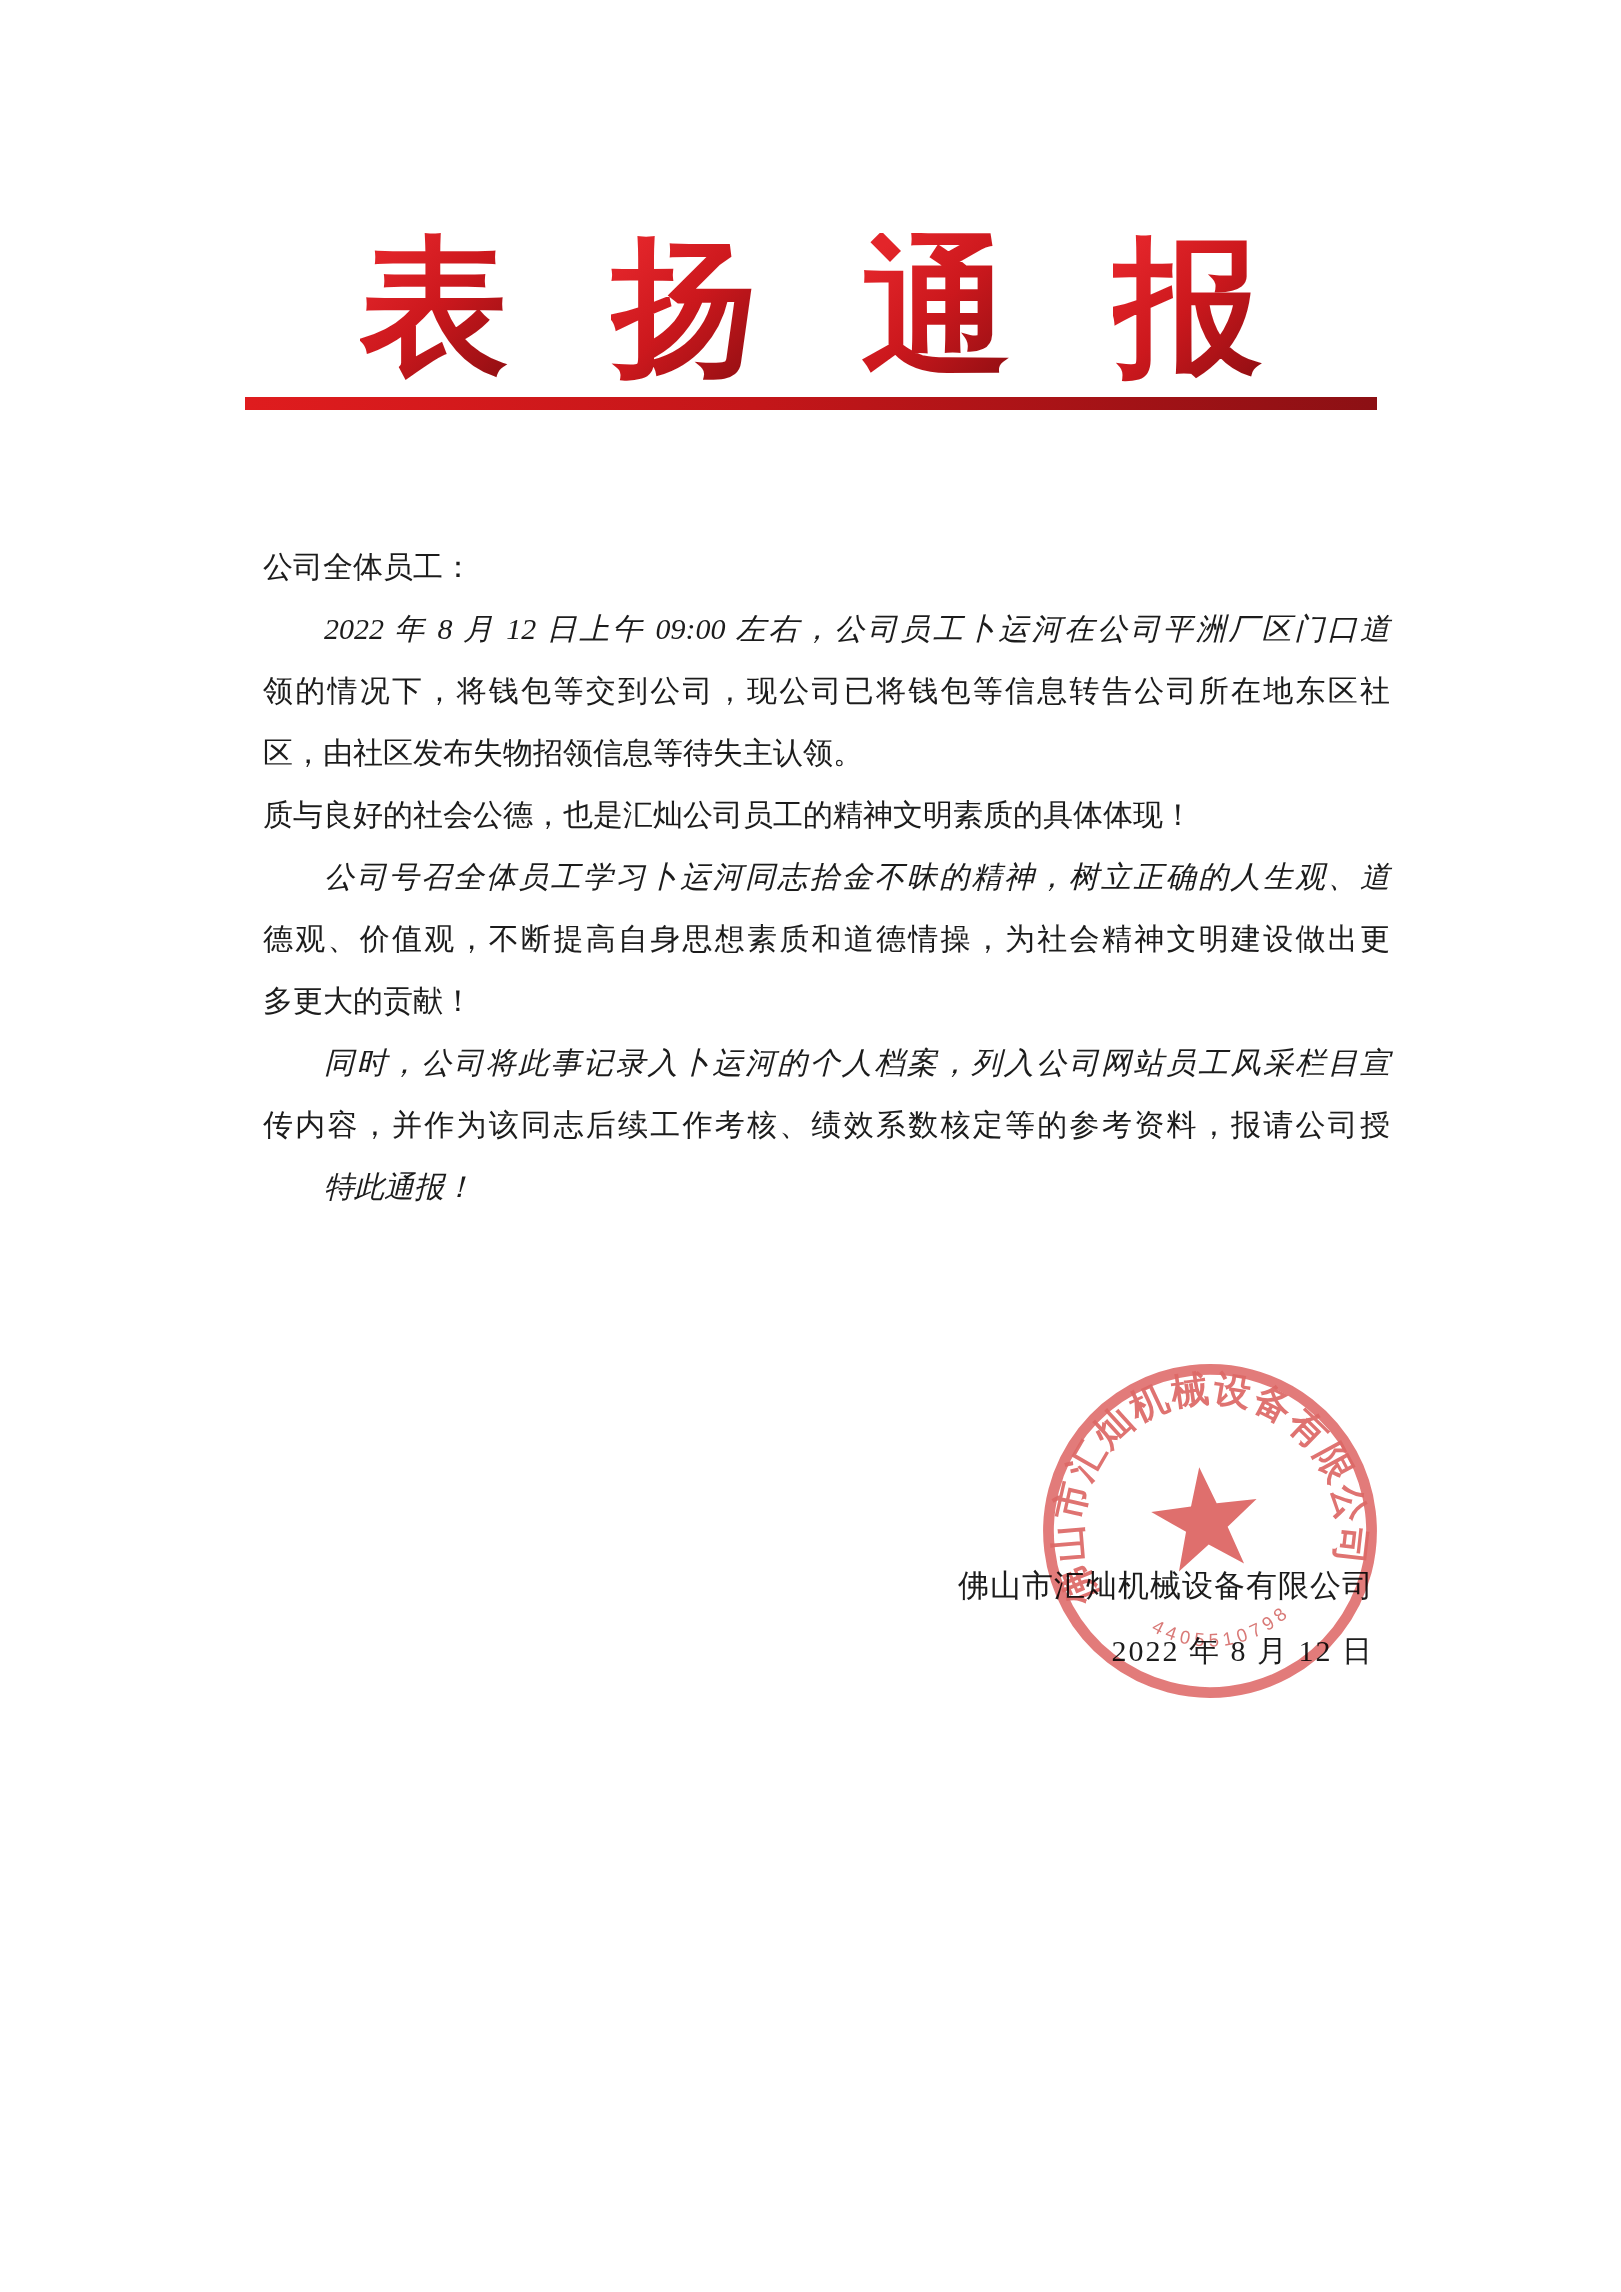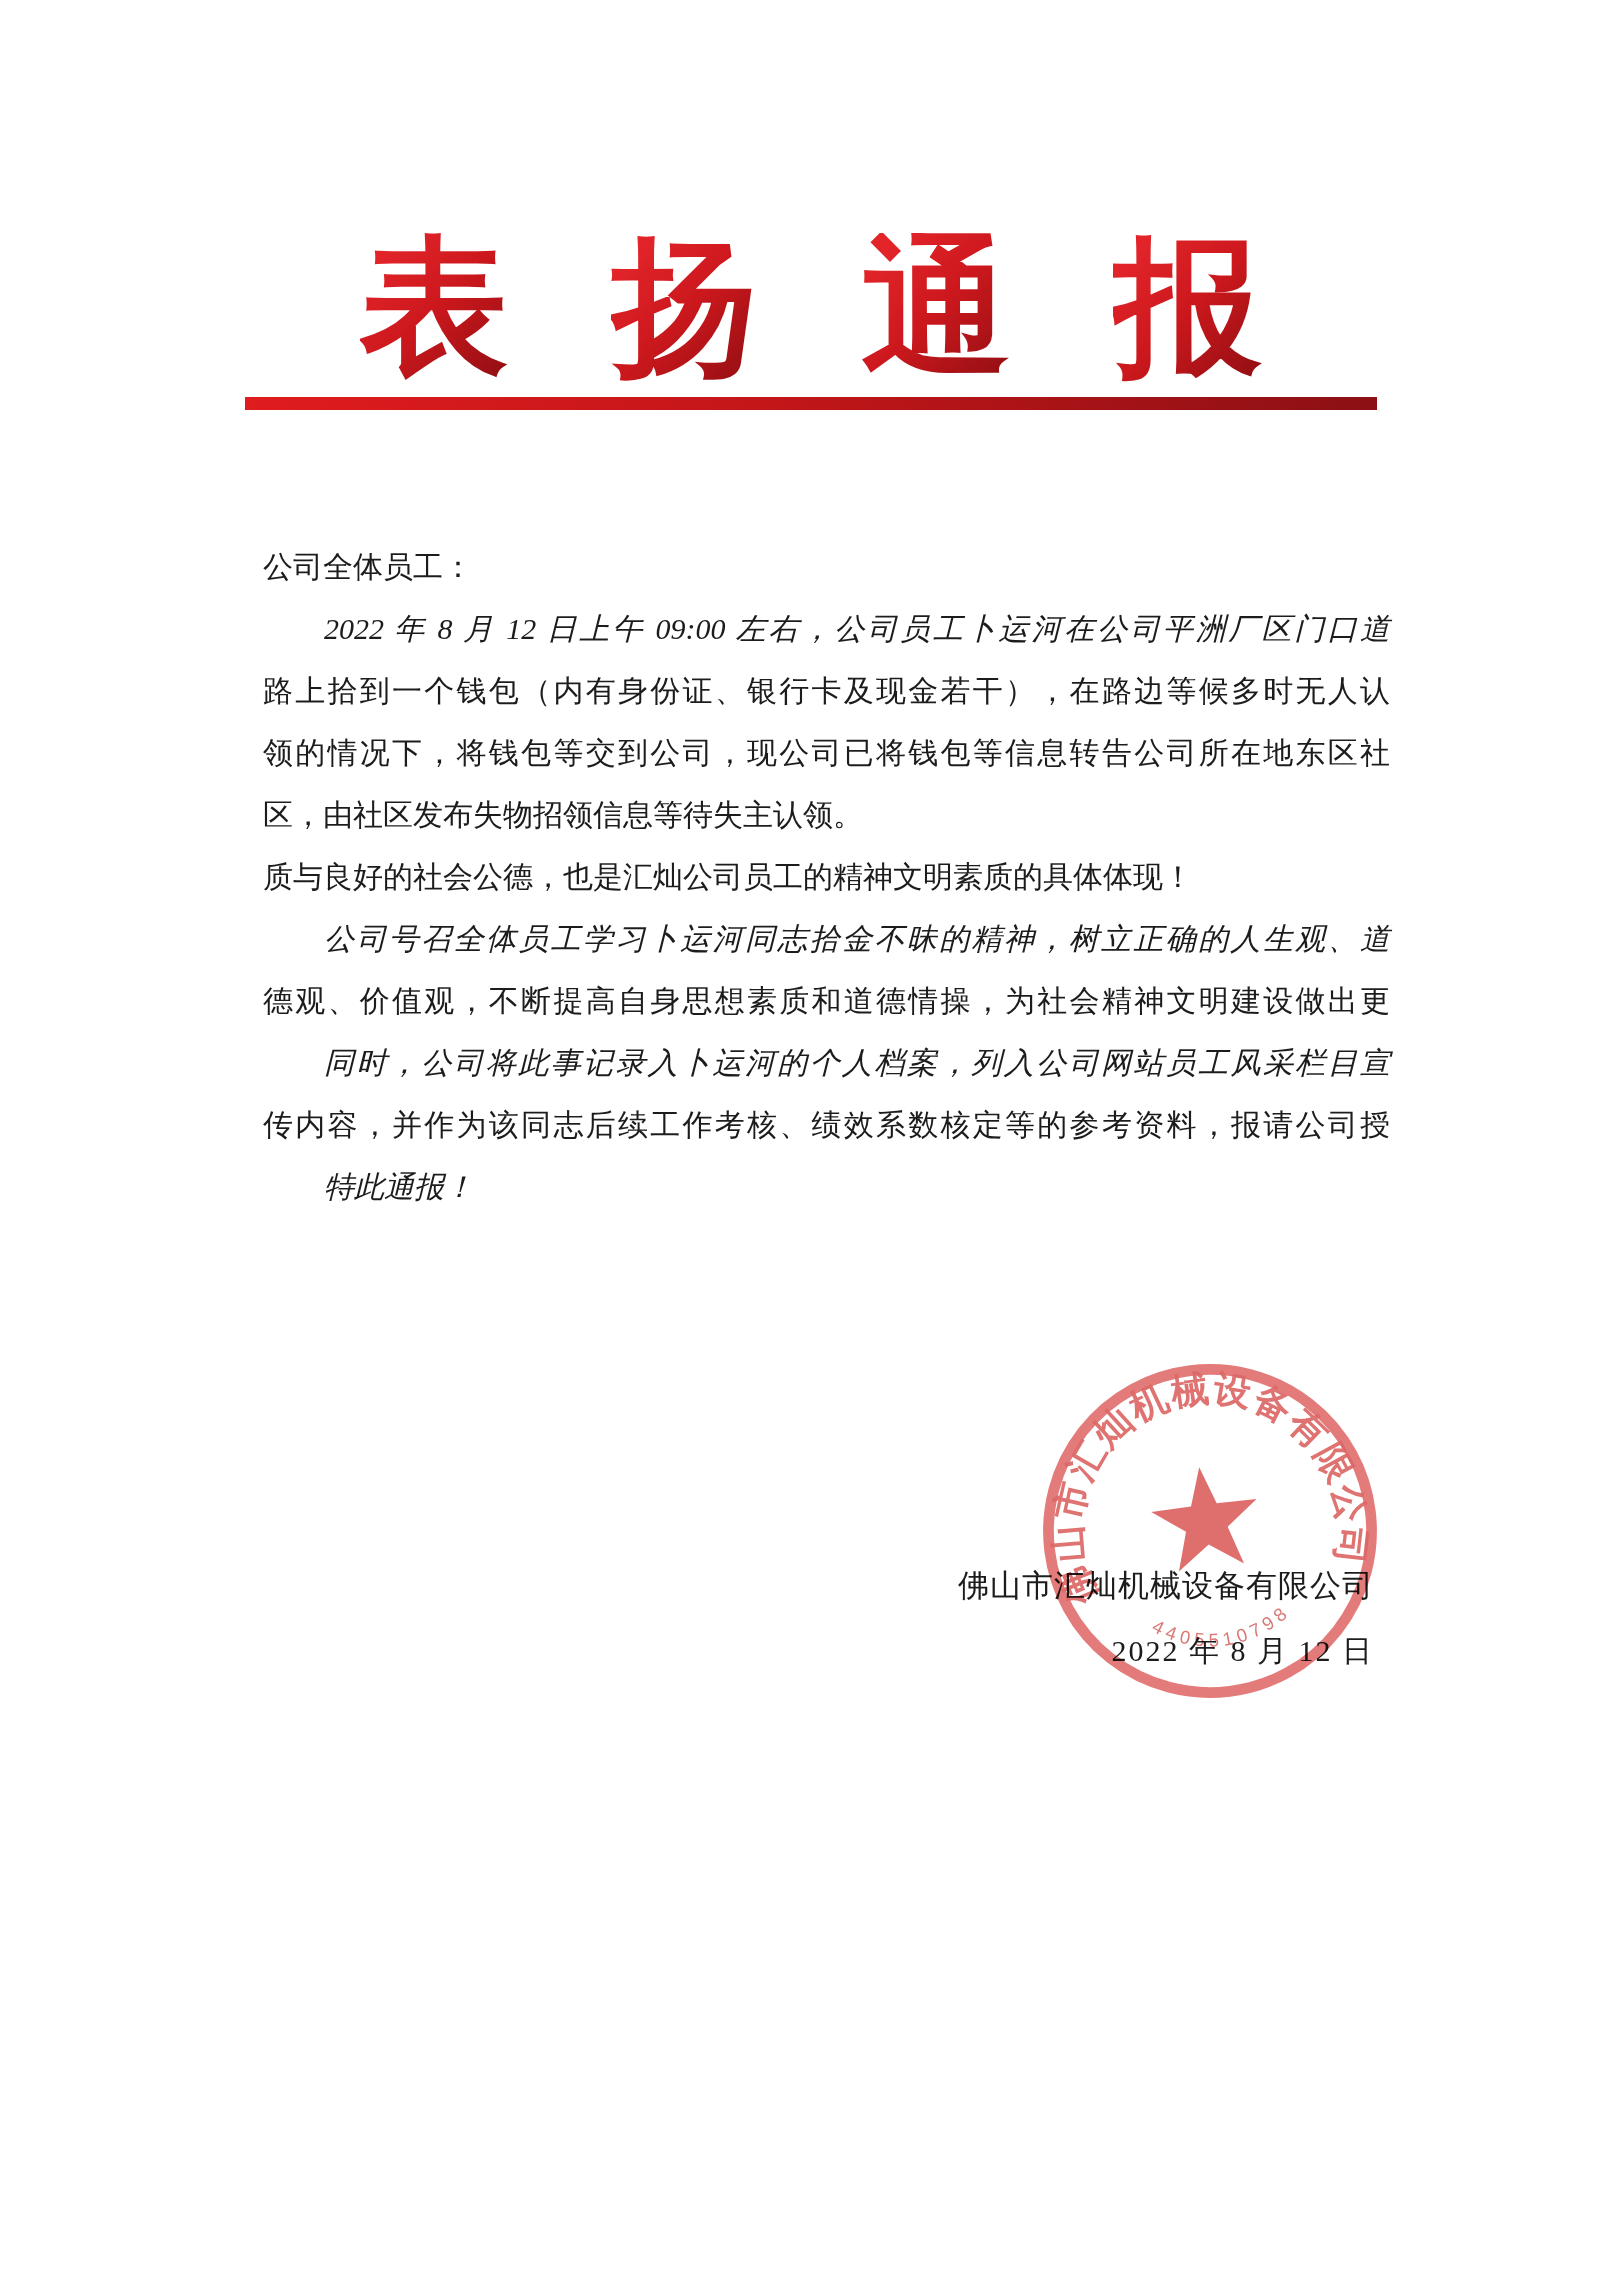--- a/index.html
+++ b/index.html
@@ -70,26 +70,26 @@
     <span class="tchar">表</span>
     <span class="tchar">扬</span>
     <span class="tchar">通</span>
     <span class="tchar">报</span>
   </div>
   <div class="divider"></div>
 
   <div class="body">
       <div class="line last">公司全体员工：</div>
       <div class="line indent">2022 年 8 月 12 日上午 09:00 左右，公司员工卜运河在公司平洲厂区门口道</div>
-      <div class="line">路上拾到一个钱包（内有身份证、银行卡及现金若干），在路边等候多时无人认</div>
       <div class="line">领的情况下，将钱包等交到公司，现公司已将钱包等信息转告公司所在地东区社</div>
       <div class="line last">区，由社区发布失物招领信息等待失主认领。</div>
       <div class="line last">质与良好的社会公德，也是汇灿公司员工的精神文明素质的具体体现！</div>
       <div class="line indent">公司号召全体员工学习卜运河同志拾金不昧的精神，树立正确的人生观、道</div>
       <div class="line">德观、价值观，不断提高自身思想素质和道德情操，为社会精神文明建设做出更</div>
+      <div class="line last">多更大的贡献！</div>
       <div class="line indent">同时，公司将此事记录入卜运河的个人档案，列入公司网站员工风采栏目宣</div>
       <div class="line">传内容，并作为该同志后续工作考核、绩效系数核定等的参考资料，报请公司授</div>
       <div class="line last indent">特此通报！</div>
     </div>
 
   <div class="sig-company">佛山市汇灿机械设备有限公司</div>
   <div class="sig-date">2022 年 8 月 12 日</div>
 
   <svg class="seal" viewBox="0 0 380 380" xmlns="http://www.w3.org/2000/svg">
     <defs>

